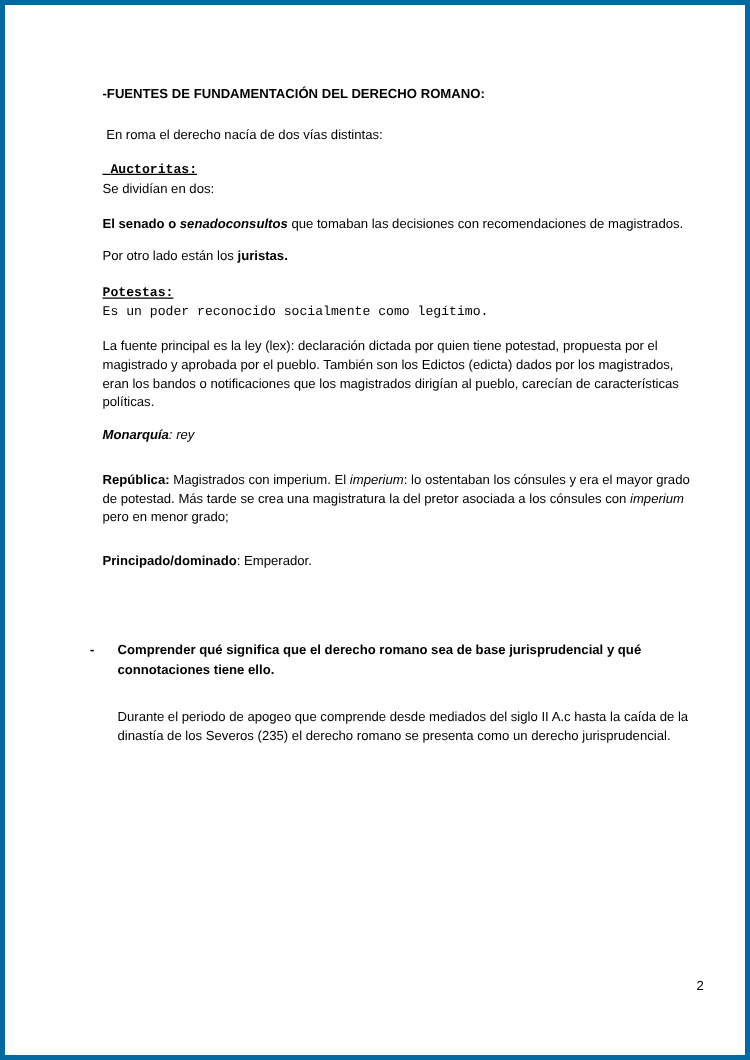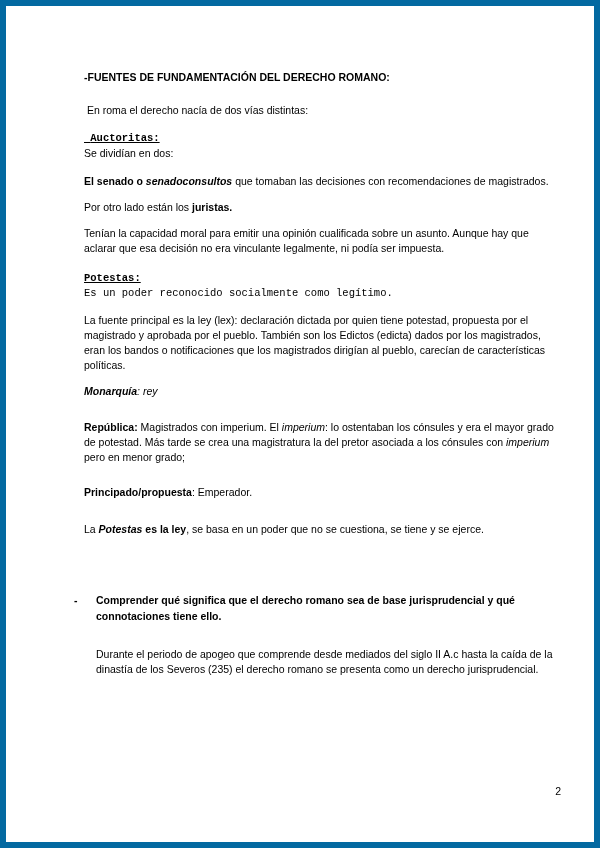--- a/index.html
+++ b/index.html
@@ -6,21 +6,21 @@
     margin: 0;
     padding: 0;
     background: #ffffff;
   }
   .page {
     position: relative;
     width: 600px;
     height: 848px;
     background: #ffffff;
     box-sizing: border-box;
-    border: 6px solid #0369a1;
+    border: 4px solid #0369a1;
     font-family: "Liberation Sans", sans-serif;
     font-size: 10.5px;
     line-height: 15px;
     color: #000000;
     overflow: hidden;
   }
   .content {
     position: absolute;
     top: 64px;
     left: 78px;
@@ -58,25 +58,23 @@
 <body>
 
 <div class="page">
   <div class="content">
       <div class="para" style="margin-top: 0px;"><span class="run b">-FUENTES DE FUNDAMENTACIÓN DEL DERECHO ROMANO:</span></div>
       <div class="para" style="margin-top: 18px;"><span class="run"> En roma el derecho nacía de dos vías distintas:</span></div>
       <div class="para" style="margin-top: 12px;"><span class="run b u"> Auctoritas:</span></div>
       <div class="para" style="margin-top: 0px;"><span class="run">Se dividían en dos:</span></div>
       <div class="para" style="margin-top: 13px;"><span class="run b">El senado o </span><span class="run b i">senadoconsultos </span><span class="run">que tomaban las decisiones con recomendaciones de magistrados.</span></div>
       <div class="para" style="margin-top: 11px;"><span class="run">Por otro lado están los </span><span class="run b">juristas.</span></div>
-      <div class="para" style="margin-top: 11px;"><span class="run">Tenían la capacidad moral para emitir una opinión cualificada sobre un asunto. Aunque hay que aclarar que esa decisión no era vinculante legalmente, ni podía ser impuesta.</span></div>
       <div class="para" style="margin-top: 14px;"><span class="run b u">Potestas:</span></div>
       <div class="para" style="margin-top: 0px; font-family: Liberation Mono, monospace;"><span class="run">Es un poder reconocido socialmente como legítimo.</span></div>
       <div class="para" style="margin-top: 12px;"><span class="run">La fuente principal es la ley (lex): declaración dictada por quien tiene potestad, propuesta por el magistrado y aprobada por el pueblo. También son los Edictos (edicta) dados por los magistrados, eran los bandos o notificaciones que los magistrados dirigían al pueblo, carecían de características políticas.</span></div>
       <div class="para" style="margin-top: 11px; font-style: italic;"><span class="run b">Monarquía</span><span class="run">: rey</span></div>
       <div class="para" style="margin-top: 21px;"><span class="run b">República:</span><span class="run"> Magistrados con imperium. El </span><span class="run i">imperium</span><span class="run">: lo ostentaban los cónsules y era el mayor grado de potestad. Más tarde se crea una magistratura la del pretor asociada a los cónsules con </span><span class="run i">imperium</span><span class="run"> pero en menor grado;</span></div>
-      <div class="para" style="margin-top: 20px;"><span class="run b">Principado/propuesta</span><span class="run">: Emperador.</span></div>
-      <div class="para" style="margin-top: 22px;"><span class="run">La </span><span class="run b i">Potestas</span><span class="run b"> es la ley</span><span class="run">, se basa en un poder que no se cuestiona, se tiene y se ejerce.</span></div>
+      <div class="para" style="margin-top: 20px;"><span class="run b">Principado/dominado</span><span class="run">: Emperador.</span></div>
       <div class="para bullet-item" style="margin-top: 55px;"><span class="bullet-dash">-</span><span class="bullet-text para"><span class="run b">Comprender qué significa que el derecho romano sea de base jurisprudencial y qué connotaciones tiene ello.</span></span></div>
       <div class="para" style="margin-top: 23px; margin-left: 12px;"><span class="run">Durante el periodo de apogeo que comprende desde mediados del siglo II A.c hasta la caída de la dinastía de los Severos (235) el derecho romano se presenta como un derecho jurisprudencial.</span></div>
     </div>
   <div class="page-number">2</div>
 </div>
 
 </body></html>

